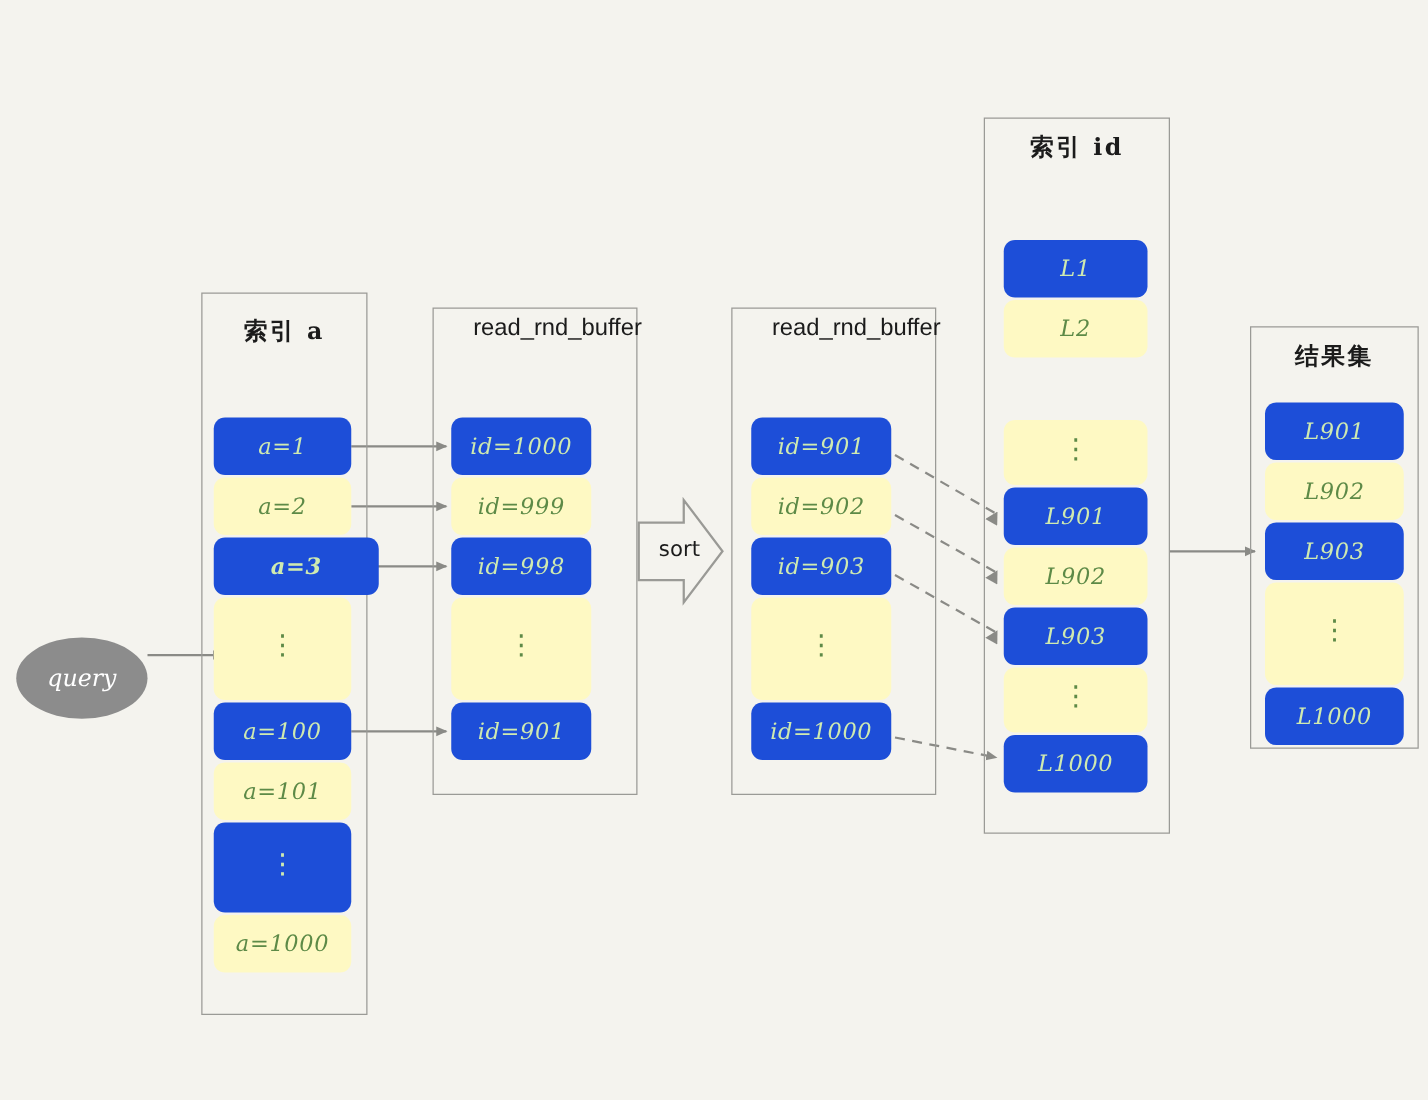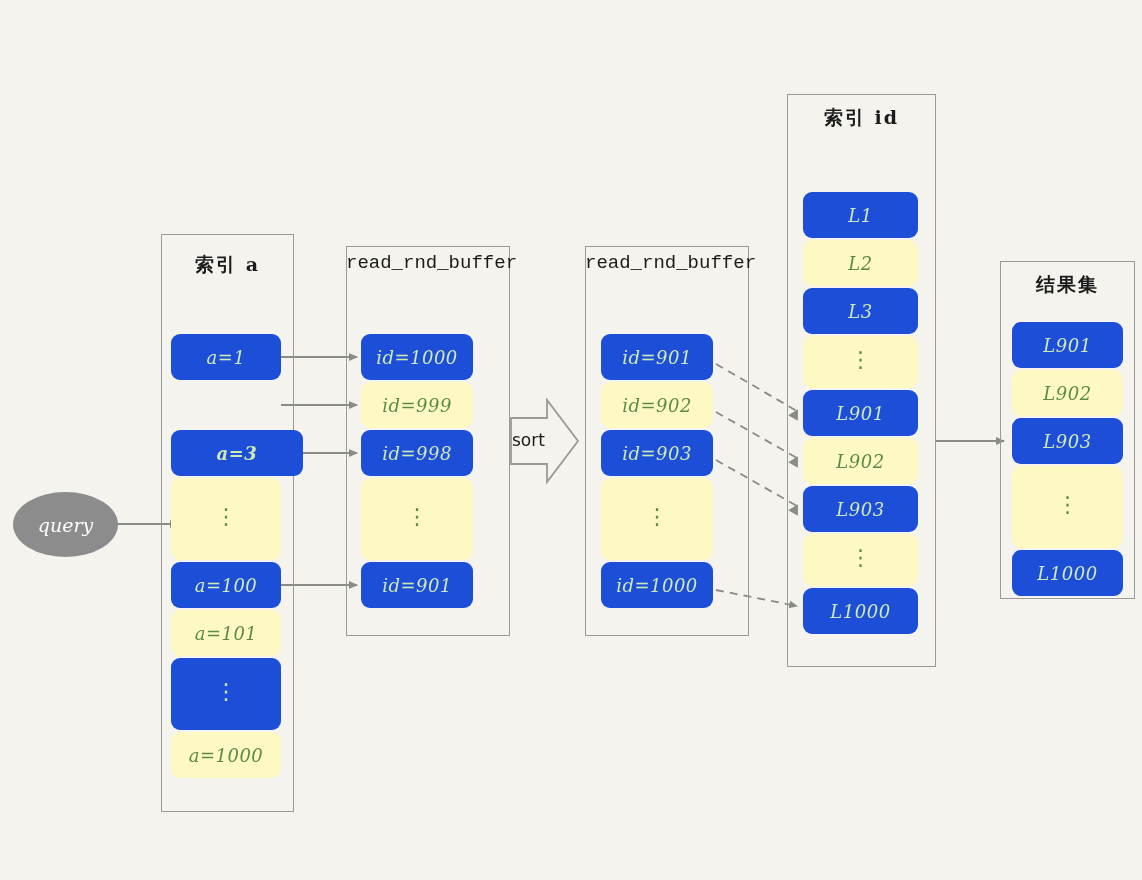--- a/index.html
+++ b/index.html
@@ -42,23 +42,24 @@
     color: #1b1b1b;
     white-space: nowrap;
   }
   .title-cjk {
     font-family: "DejaVu Serif", serif;
     font-weight: 700;
     font-size: 19px;
     letter-spacing: 2px;
   }
   .title-mono {
-    font-family: Liberation Mono, monospace;
+    font-family: Liberation Sans, sans-serif;
     font-size: 19px;
     letter-spacing: 0px;
+    padding-left: 18px;
   }
   
   .cell {
     position: absolute;
     box-sizing: border-box;
     border-radius: 9px;
     display: flex;
     align-items: center;
     justify-content: center;
     font-family: "DejaVu Serif", serif;
@@ -92,21 +93,21 @@
     font-family: "DejaVu Serif", serif;
     font-style: italic;
     font-size: 19px;
   }
   
   .sort-label {
     position: absolute;
     font-family: "DejaVu Sans", sans-serif;
     font-size: 17px;
     color: #1b1b1b;
-    text-align: left;
+    text-align: right;
   }
 </style>
 </head>
 <body>
 
 <div id="canvas">
 
   <svg class="lines" viewBox="0 0 1142 880" xmlns="http://www.w3.org/2000/svg">
     <defs>
       <marker id="arrowSolid" markerWidth="9" markerHeight="9" refX="8" refY="4.5" orient="auto" markerUnits="userSpaceOnUse">
@@ -132,34 +133,37 @@
         <path d="M716,364 L797,411" marker-end="url(#arrowUp)"></path>
         <path d="M716,412 L797,458" marker-end="url(#arrowUp)"></path>
         <path d="M716,460 L797,506" marker-end="url(#arrowUp)"></path>
         <path d="M716,590 L797,606" marker-end="url(#arrowSolid)"></path>
       </g>
 
       <path d="M936,441 L1004,441" marker-end="url(#arrowSolid)"></path>
     </g>
   </svg>
 
-  <div class="query-node" style="left:13px; top:492px; width:105px; height:65px;">
+  <div class="query-node" style="left:13px; top:510px; width:105px; height:65px;">
     <span>query</span>
   </div>
 
   <div class="sort-label" style="left:512px; top:430px; width:48px;">sort</div>
 
   <div class="panel" style="left:161px; top:234px; width:133px; height:578px;">
   </div>
   <div class="panel-title title-cjk" style="left:161px; top:252px; width:133px;">
     <span>索引 a</span>
   </div>
   <div class="cell dark" style="left:171px; top:334px; width:110px; height:46px;">
       <span>a=1</span>
     </div>
+  <div class="cell light" style="left:171px; top:382px; width:110px; height:46px;">
+      <span>a=2</span>
+    </div>
   <div class="cell dark" style="left:171px; top:430px; width:132px; height:46px;font-weight:bold;">
       <span>a=3</span>
     </div>
   <div class="cell light dots" style="left:171px; top:478px; width:110px; height:82px;">
       <span class="vdots">⋮</span>
     </div>
   <div class="cell dark" style="left:171px; top:562px; width:110px; height:46px;">
       <span>a=100</span>
     </div>
   <div class="cell light" style="left:171px; top:610px; width:110px; height:46px;">
@@ -218,23 +222,20 @@
   </div>
   <div class="panel-title title-cjk" style="left:787px; top:105px; width:149px;">
     <span>索引 id</span>
   </div>
   <div class="cell dark" style="left:803px; top:192px; width:115px; height:46px;">
       <span>L1</span>
     </div>
   <div class="cell light" style="left:803px; top:240px; width:115px; height:46px;">
       <span>L2</span>
     </div>
-  <div class="cell dark" style="left:803px; top:288px; width:115px; height:46px;">
-      <span>L3</span>
-    </div>
   <div class="cell light dots" style="left:803px; top:336px; width:115px; height:52px;">
       <span class="vdots">⋮</span>
     </div>
   <div class="cell dark" style="left:803px; top:390px; width:115px; height:46px;">
       <span>L901</span>
     </div>
   <div class="cell light" style="left:803px; top:438px; width:115px; height:46px;">
       <span>L902</span>
     </div>
   <div class="cell dark" style="left:803px; top:486px; width:115px; height:46px;">

